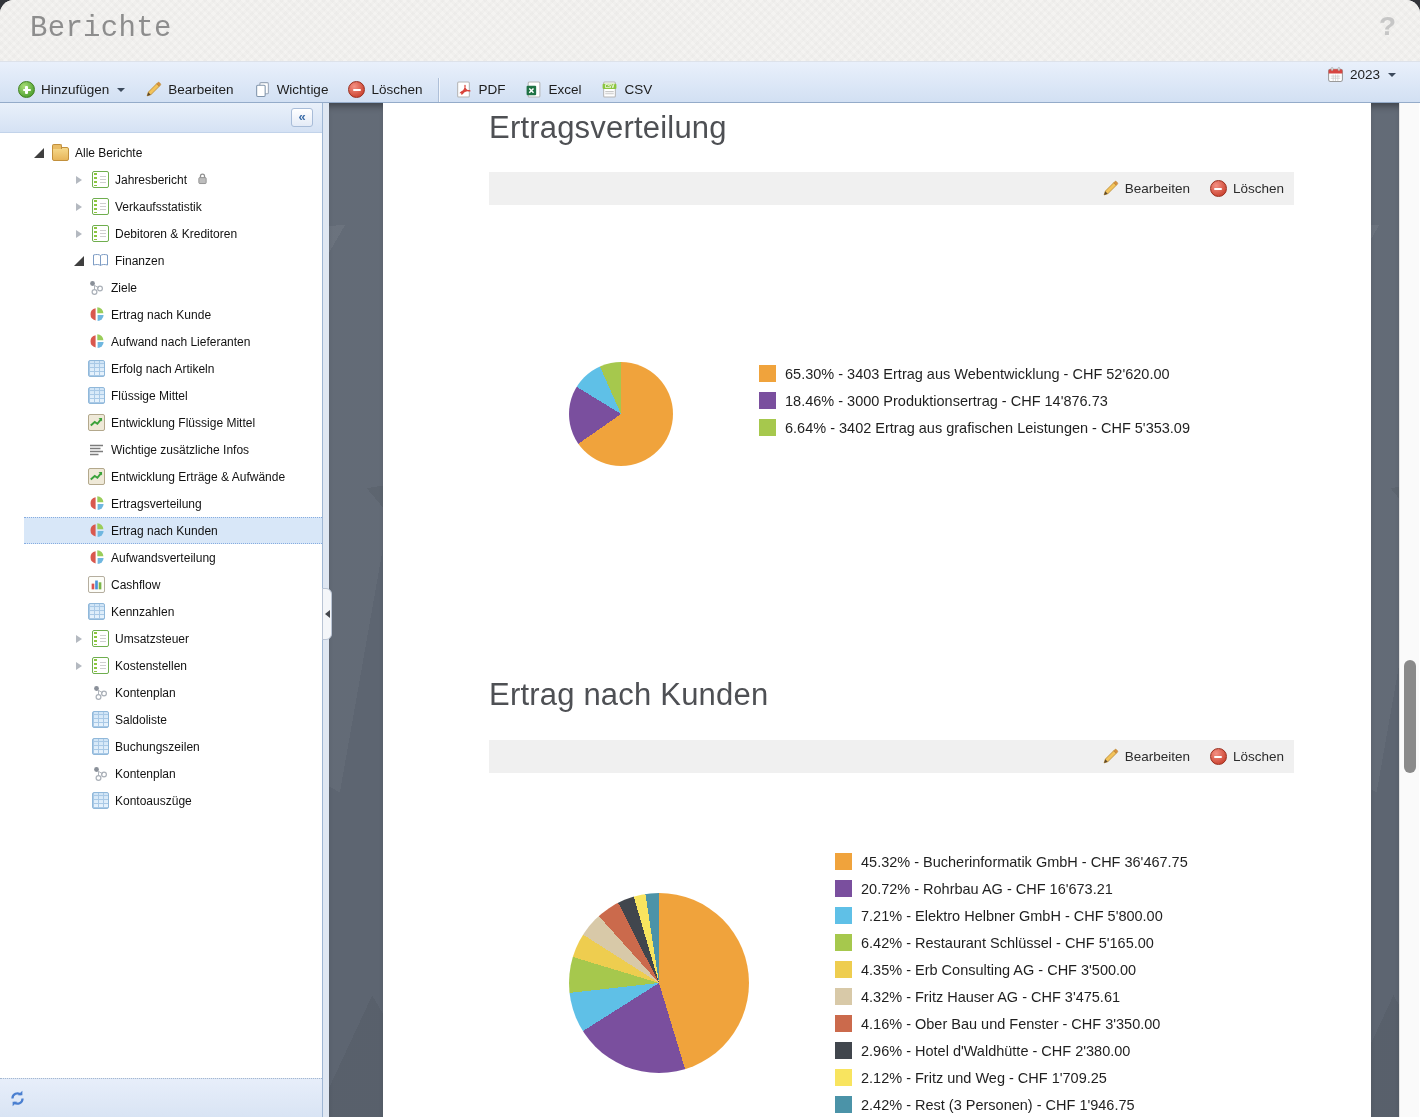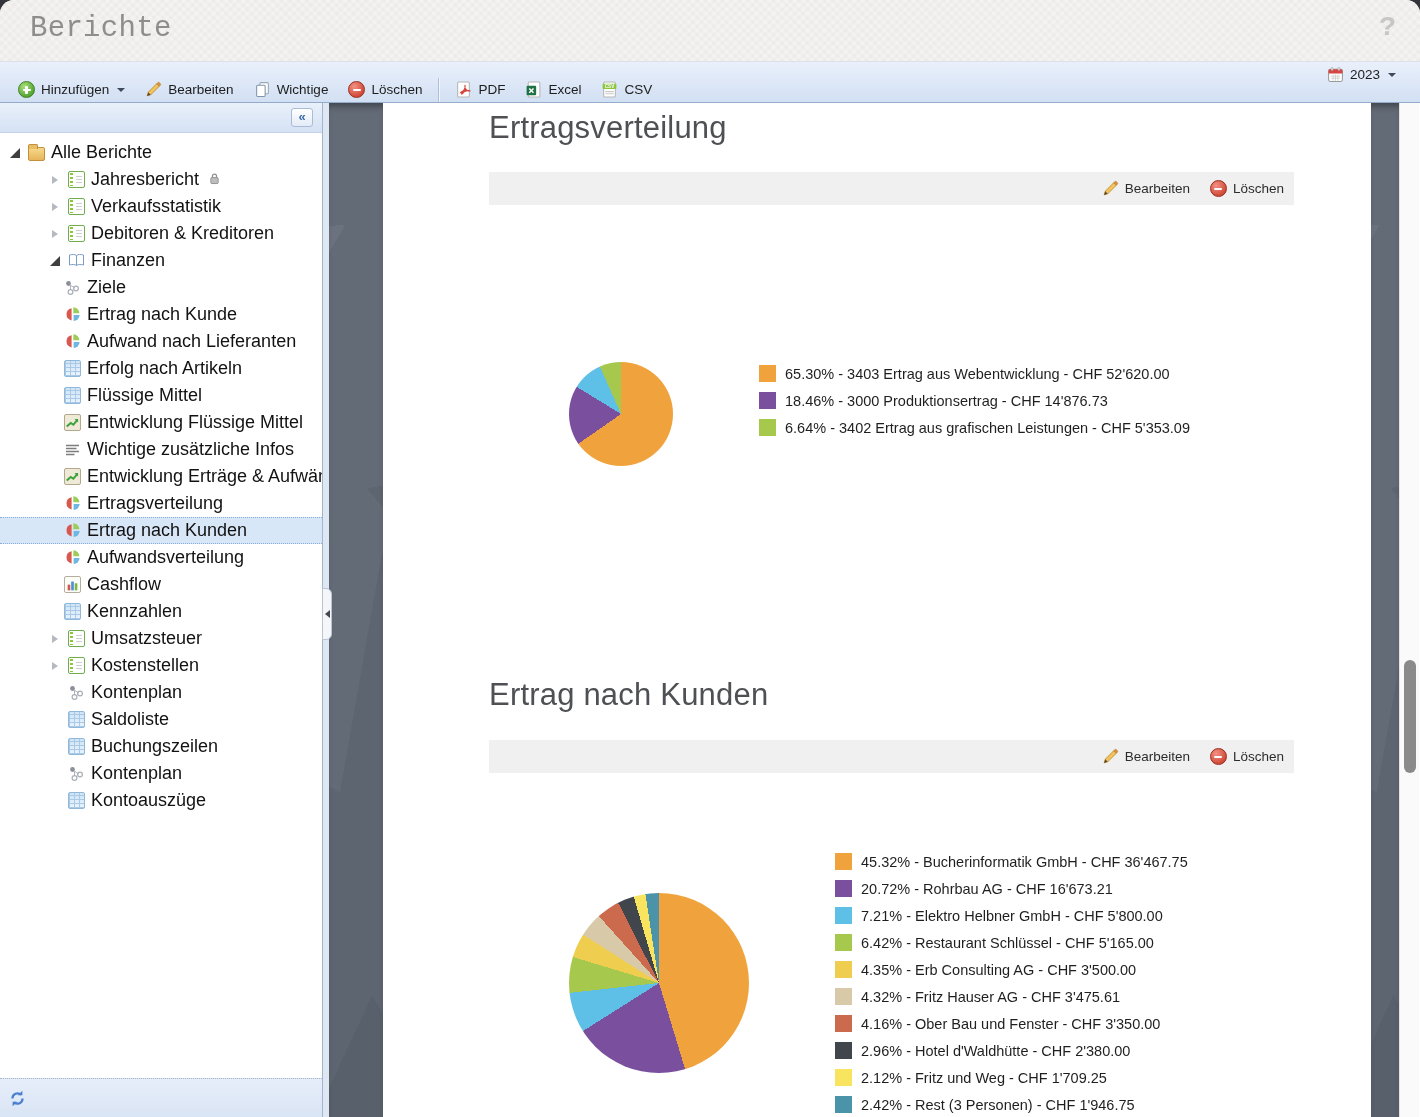--- a/index.html
+++ b/index.html
@@ -46,22 +46,22 @@
 
   
   .sidebar { width:323px; flex:0 0 323px; background:#fff; border-right:1px solid #9eb6d4;
     display:flex; flex-direction:column; }
   .sb-head { height:30px; flex:0 0 30px; background:linear-gradient(#e9f0fa,#d5e2f4);
     border-bottom:1px solid #c2d3ea; display:flex; justify-content:flex-end; align-items:center; padding-right:9px; }
   .collapse-btn { width:22px; height:19px; border:1px solid #a8bcd8; border-radius:3px;
     background:linear-gradient(#ffffff,#e4ebf7); color:#3a6ca8; font-size:13px; font-weight:bold;
     line-height:16px; text-align:center; cursor:pointer; }
   .tree { flex:1; overflow:hidden; padding-top:6px; }
-  .trow { height:27px; display:flex; align-items:center; gap:6px; font-size:18px; color:#121212;
-    cursor:pointer; white-space:nowrap; }
+  .trow { height:27px; display:flex; align-items:center; gap:6px; font-size:12px; color:#121212;
+    cursor:pointer; white-space:nowrap;margin-left:24px; }
   .trow.lvl0 { padding-left:8px; }
   .trow.lvl1 { padding-left:48px; }
   .trow.lvl2 { padding-left:64px; }
   .trow.selected { background:#d8e7f8; border-top:1px dotted #86ace0; border-bottom:1px dotted #86ace0; height:27px; }
   .expander { width:14px; flex:0 0 14px; display:flex; align-items:center; justify-content:center; }
   .exp-open { width:0; height:0; border:5px solid transparent; border-bottom-color:#3f3f3f; border-right-color:#3f3f3f; }
   .exp-closed { width:0; height:0; border-top:4.5px solid transparent; border-bottom:4.5px solid transparent; border-left:6px solid #b4b9c0; }
   .ti { width:17px; height:17px; flex:0 0 17px; display:inline-block; position:relative; }
   .lock { margin-left:4px; }
 

